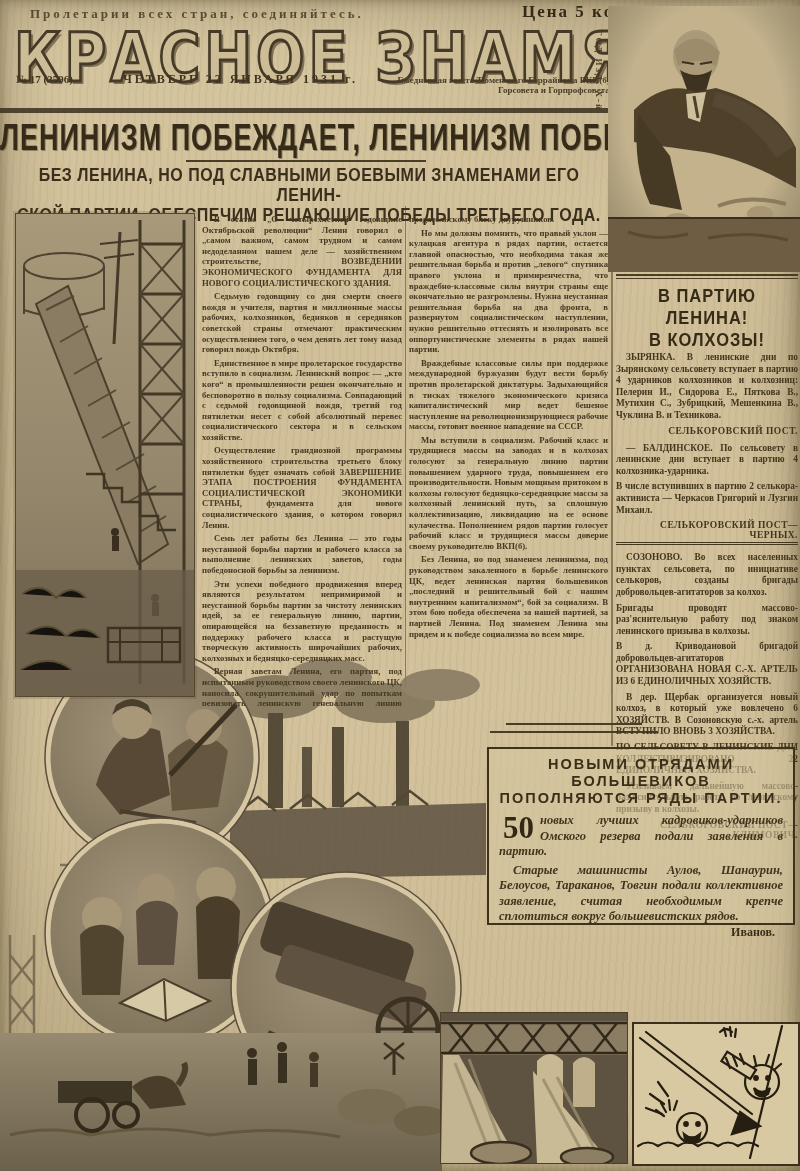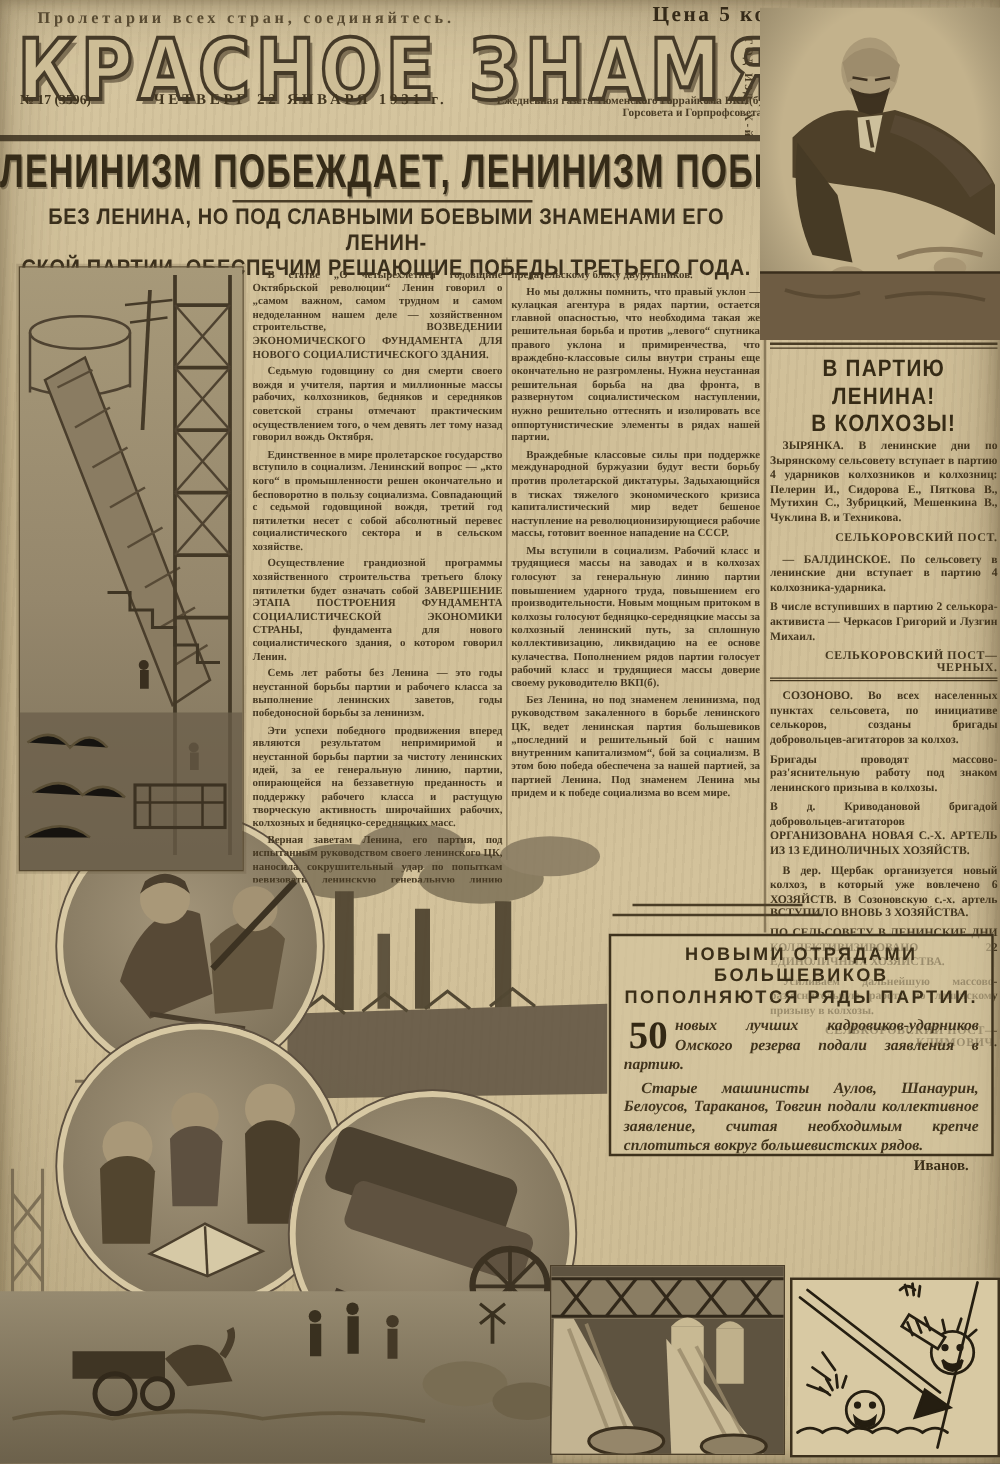--- a/index.html
+++ b/index.html
@@ -221,21 +221,21 @@
       <div>В ПАРТИЮ ЛЕНИНА!</div>
       <div>В КОЛХОЗЫ!</div>
     </div>
     <p>ЗЫРЯНКА. В ленинские дни по Зырянскому сельсовету вступает в партию 4 ударников колхозников и колхозниц: Пелерин И., Сидорова Е., Пяткова В., Мутихин С., Зубрицкий, Мешенкина В., Чуклина В. и Техникова.</p>
     <div class="sig">СЕЛЬКОРОВСКИЙ ПОСТ.</div>
     <p>— БАЛДИНСКОЕ. По сельсовету в ленинские дни вступает в партию 4 колхозника-ударника.</p>
     <p style="text-indent:0">В числе вступивших в партию 2 селькора-активиста — Черкасов Григорий и Лузгин Михаил.</p>
     <div class="sig sig-u">СЕЛЬКОРОВСКИЙ ПОСТ—ЧЕРНЫХ.</div>
     <p>СОЗОНОВО. Во всех населенных пунктах сельсовета, по инициативе селькоров, созданы бригады добровольцев-агитаторов за колхоз.</p>
     <p style="text-indent:0">Бригады проводят массово-раз'яснительную работу под знаком ленинского призыва в колхозы.</p>
-    <p style="text-indent:0">В д. Криводановой бригадой добровольцев-агитаторов ОРГАНИЗОВАНА НОВАЯ С.-Х. АРТЕЛЬ ИЗ 13 ЕДИНОЛИЧНЫХ ХОЗЯЙСТВ.</p>
+    <p style="text-indent:0">В д. Криводановой бригадой добровольцев-агитаторов ОРГАНИЗОВАНА НОВАЯ С.-Х. АРТЕЛЬ ИЗ 6 ЕДИНОЛИЧНЫХ ХОЗЯЙСТВ.</p>
     <p>В дер. Щербак организуется новый колхоз, в который уже вовлечено 6 ХОЗЯЙСТВ. В Созоновскую с.-х. артель ВСТУПИЛО ВНОВЬ 3 ХОЗЯЙСТВА.</p>
     <p style="text-indent:0">ПО СЕЛЬСОВЕТУ В ЛЕНИНСКИЕ ДНИ КОЛЛЕКТИВИЗИРОВАНО 22 ЕДИНОЛИЧНЫХ ХОЗЯЙСТВА.</p>
     <p>Усиливаем дальнейшую массово-раз'яснительную работу по ленинскому призыву в колхозы.</p>
     <div class="sig">СЕЛЬКОРОВСКИЙ ПОСТ—КЛИМОВИЧ.</div>
   </aside>
 
   <section class="abs box-article">
     <div class="box-title">
       <div>НОВЫМИ ОТРЯДАМИ БОЛЬШЕВИКОВ</div>
       <div>ПОПОЛНЯЮТСЯ РЯДЫ ПАРТИИ.</div>

